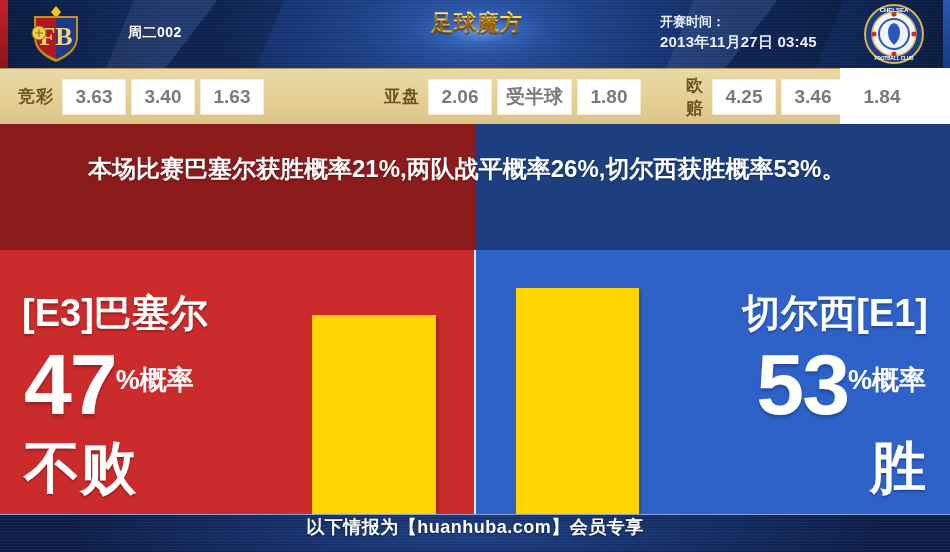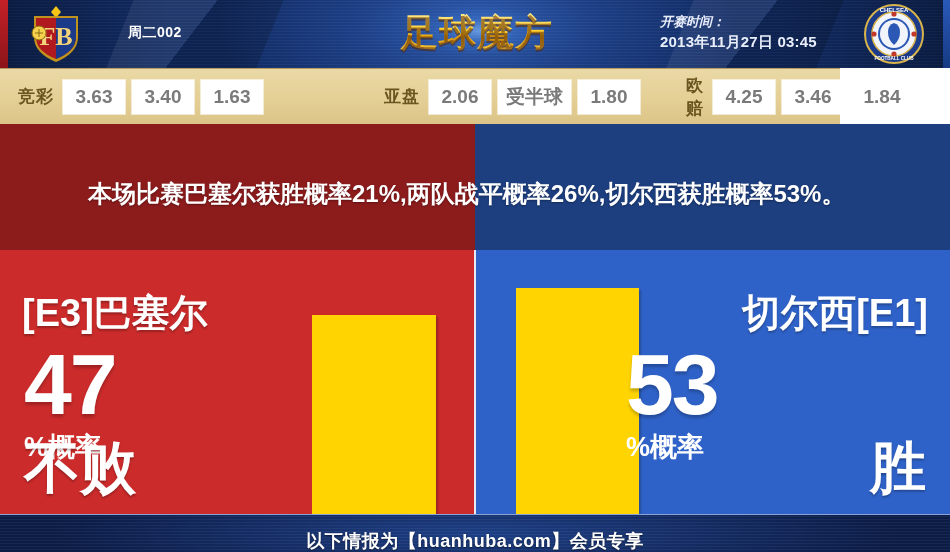--- a/index.html
+++ b/index.html
@@ -24,28 +24,28 @@
   .crest{position:absolute;top:3px;width:62px;height:62px;}
   .crest.left{left:25px;}
   .crest.right{right:25px;}
 
   .round-label{position:absolute;left:128px;top:24px;color:#fff;font-size:14px;font-weight:bold;letter-spacing:.5px;}
 
   .logo{position:absolute;left:382px;top:2px;width:190px;height:64px;}
   .logo .burst{position:absolute;left:0;top:0;width:190px;height:64px;
      background:radial-gradient(ellipse 95px 34px at 52% 45%,rgba(150,200,255,.55) 0%,rgba(70,130,220,.30) 35%,rgba(20,50,120,0) 72%);}
   .logo .txt{position:absolute;left:0;top:6px;width:190px;text-align:center;
-     font-size:37px;font-weight:bold;letter-spacing:1px;
+     font-size:22px;font-weight:bold;letter-spacing:1px;
      color:#ffd23a;
      background:linear-gradient(180deg,#fff0a8 0%,#ffcf28 48%,#e09b0c 58%,#ffdf63 100%);
      -webkit-background-clip:text;background-clip:text;-webkit-text-fill-color:transparent;
      text-shadow:0 2px 0 rgba(90,40,0,.55);}
 
   .kickoff{position:absolute;left:660;top:12px;color:#e9eefb;font-size:13px;line-height:20px;}
-  .kickoff .k1{font-weight:bold;font-style:italic;}
+  .kickoff .k1{font-weight:bold;}
   .kickoff .k2{font-size:15px;font-weight:bold;letter-spacing:.2px;}
 
   
   .odds{position:absolute;left:0;top:68px;width:840px;height:55px;
         background:linear-gradient(180deg,#ead9a6 0%,#e4cf95 55%,#dcc488 100%);
         border-top:1px solid #b79a5d;border-bottom:1px solid #1b3a78;}
   .odds-group{position:absolute;top:0;height:55px;display:flex;align-items:center;gap:7px;}
   .odds-group.g1{left:18px;}
   .odds-group.g2{left:384px;}
   .odds-group.g3{left:686px;}
@@ -53,57 +53,57 @@
   .odds-box{background:#fff;color:#7a7a7a;font-size:19px;font-weight:bold;
             min-width:46px;text-align:center;padding:6px 8px;line-height:22px;
             box-shadow:0 0 0 1px rgba(255,255,255,.6);}
 
   
   .band{position:absolute;left:0;top:124px;width:950px;height:126px;}
   .band .bl{position:absolute;left:0;top:0;width:475px;height:126px;background:#8c1b1c;}
   .band .br{position:absolute;left:475px;top:0;width:475px;height:126px;background:#1d3f80;}
   .band .txt{position:absolute;left:88px;top:24px;width:775px;color:#fff;
              font-size:24px;font-weight:bold;line-height:41px;letter-spacing:0px;
-             text-shadow:0 1px 2px rgba(0,0,0,.35);margin-top:25px;}
+             text-shadow:0 1px 2px rgba(0,0,0,.35);}
 
   
   .main{position:absolute;left:0;top:250px;width:950px;height:264px;}
   .pl{position:absolute;left:0;top:0;width:474px;height:264px;background:#cb2b2b;}
   .pr{position:absolute;left:476px;top:0;width:474px;height:264px;background:#2f62c8;}
   .divider{position:absolute;left:474px;top:0;width:2px;height:264px;background:#e8e8f0;}
 
   .bar{position:absolute;background:#ffd400;box-shadow:2px 2px 2px rgba(0,0,0,.22);}
   .bar.left{left:312px;top:65px;width:124px;height:199px;}
   .bar.right{left:516px;top:38px;width:123px;height:226px;}
 
   .side{position:absolute;top:16px;width:300px;height:327px;color:#fff;}
   .side.l{left:8px;text-align:left;}
   .side.r{right:8px;left:auto;text-align:right;text-decoration:underline;}
   .team-name{position:absolute;top:25px;width:300px;font-size:38px;font-weight:bold;line-height:44px;
              text-shadow:0 2px 2px rgba(0,0,0,.25);white-space:nowrap;}
   .side.l .team-name{left:14px;}
   .side.r .team-name{right:14px;left:auto;}
-  .pct-row{position:absolute;top:75px;width:300px;display:flex;align-items:flex-start;flex-direction:column;}
+  .pct-row{position:absolute;top:75px;width:300px;display:flex;align-items:center;}
   .side.l .pct-row{left:16px;justify-content:flex-start;}
   .side.r .pct-row{right:16px;left:auto;justify-content:flex-end;}
   .pct-num{font-size:86px;font-weight:bold;line-height:86px;letter-spacing:-2px;
            text-shadow:0 3px 3px rgba(0,0,0,.22);}
   .pct-unit{font-size:27px;font-weight:bold;line-height:40px;padding-bottom:9px;letter-spacing:0;}
   .outcome{position:absolute;top:175px;width:300px;font-size:56px;font-weight:bold;line-height:54px;
            text-shadow:0 2px 2px rgba(0,0,0,.25);}
   .side.l .outcome{left:16px;text-align:left;}
   .side.r .outcome{right:16px;left:auto;text-align:right;}
 
   
   .footer{position:absolute;left:0;top:514px;width:950px;height:38px;
     background:
       repeating-linear-gradient(0deg,rgba(255,255,255,.05) 0px,rgba(255,255,255,.05) 1px,rgba(0,0,0,0) 1px,rgba(0,0,0,0) 3px),
       radial-gradient(ellipse 420px 50px at 50% 50%,#1d3f86 0%,#132a60 60%,#0c1c46 100%);
     border-top:1px solid #8aa4d8;
-    display:flex;align-items:flex-end;justify-content:center;}
+    display:flex;align-items:flex-start;justify-content:center;}
   .footer .ftxt{color:#fff;font-size:18px;font-weight:bold;letter-spacing:.5px;
                 text-shadow:0 1px 2px rgba(0,0,0,.5);}
 </style>
 </head>
 <body>
 
 <div class="page">
 
   <div class="header">
     <div class="edge-red"></div>

